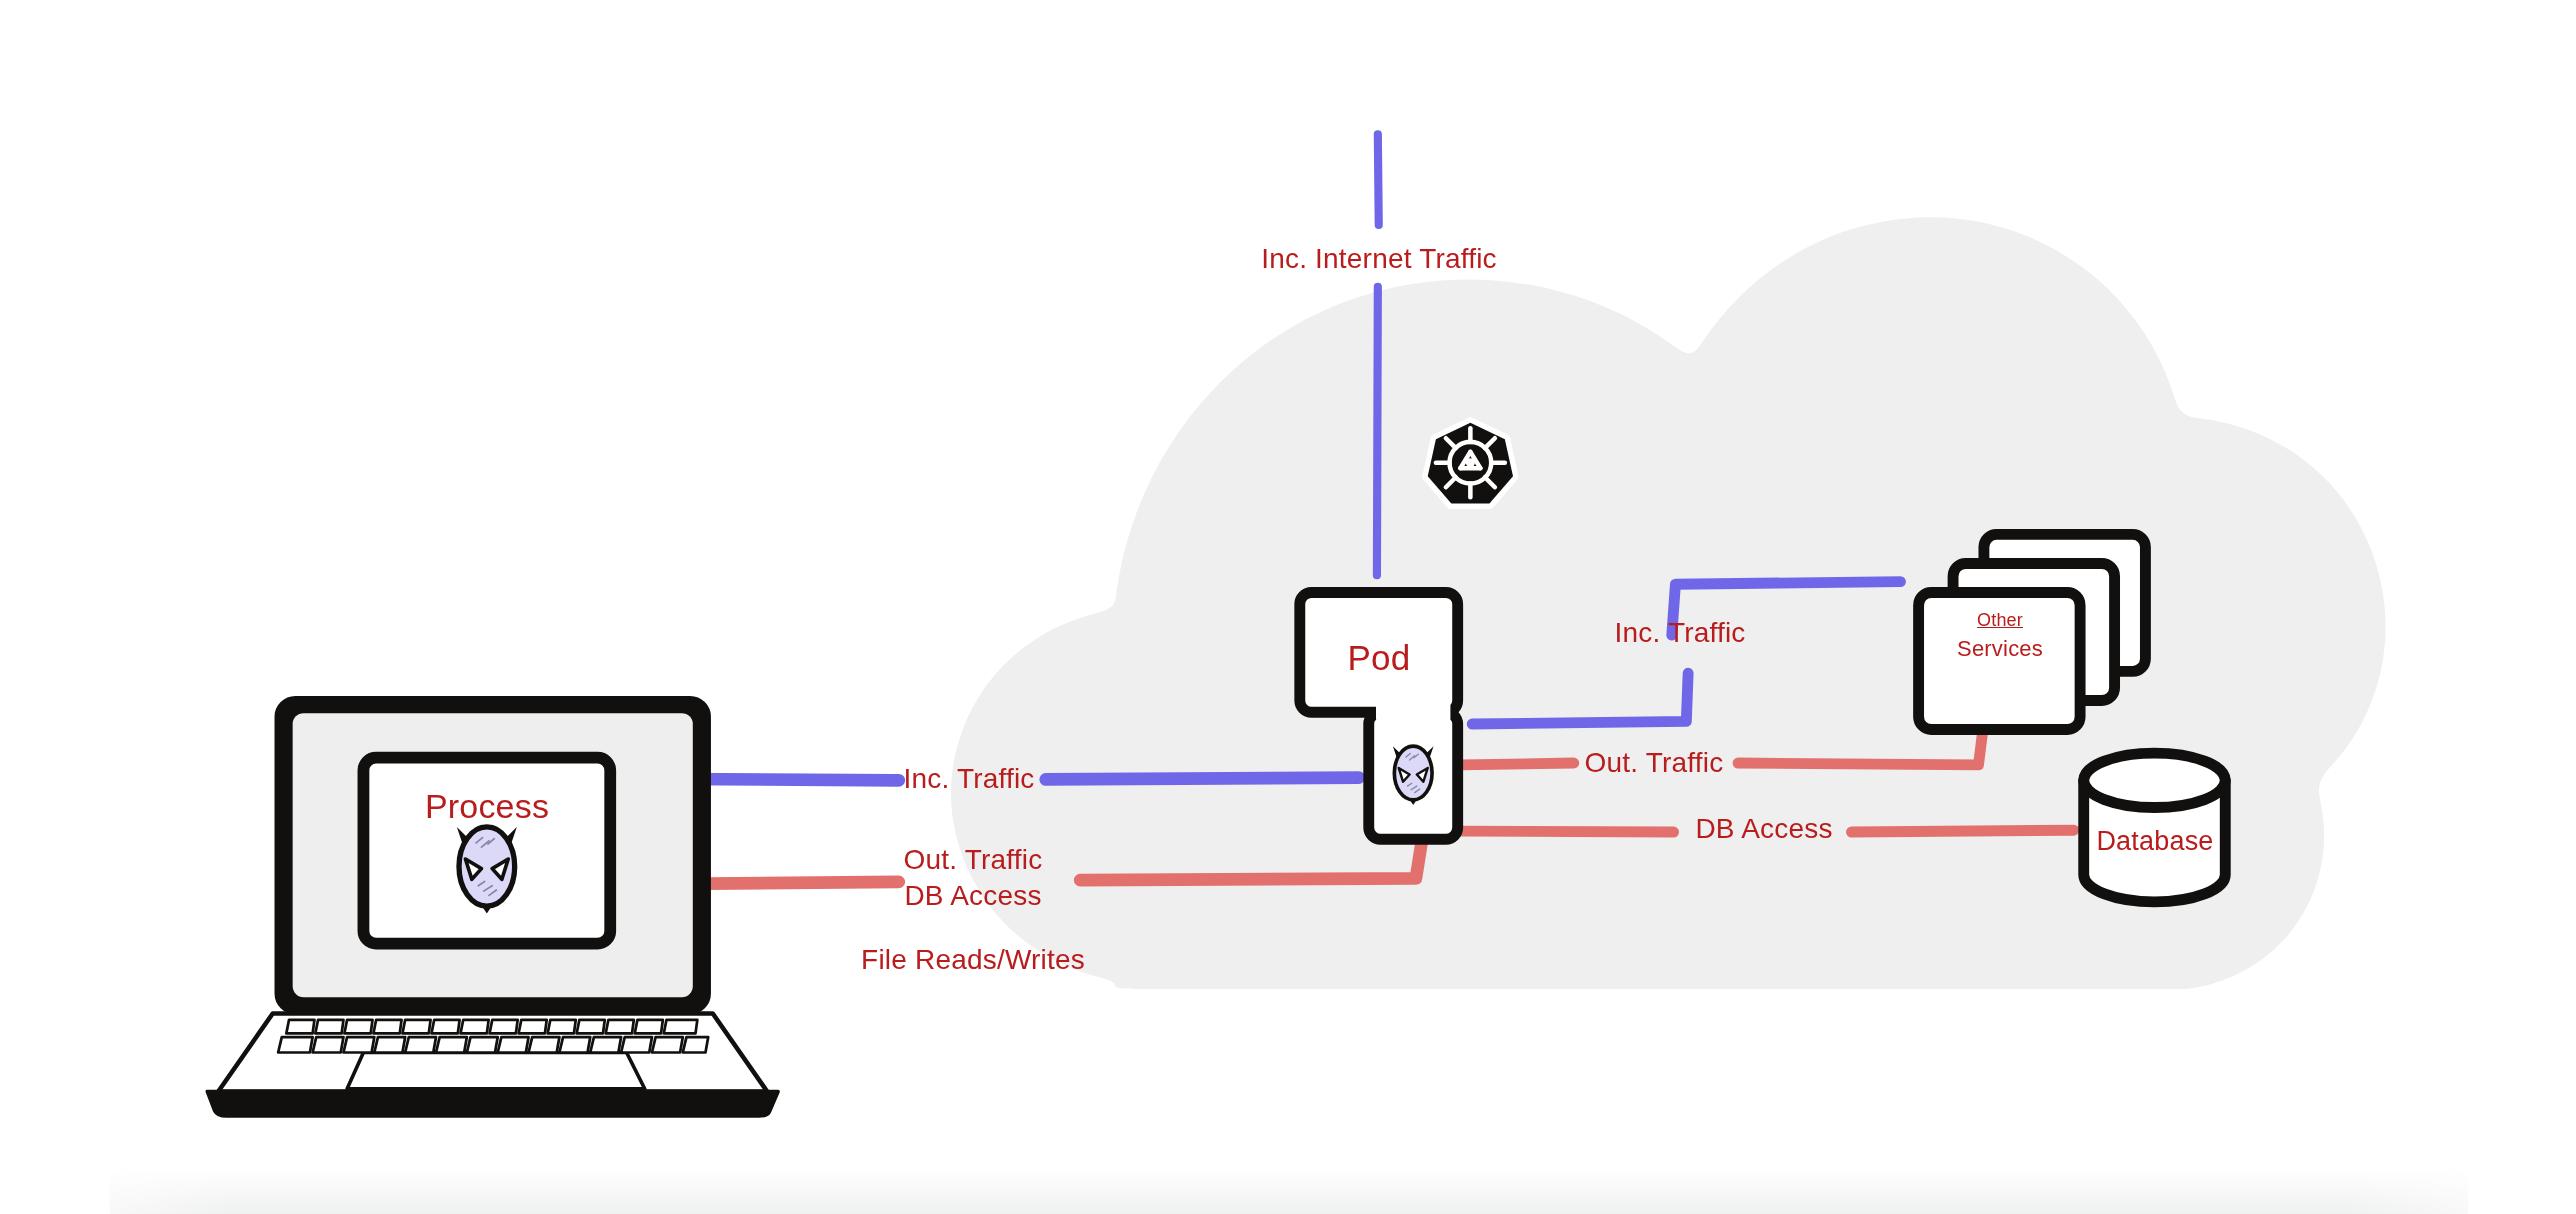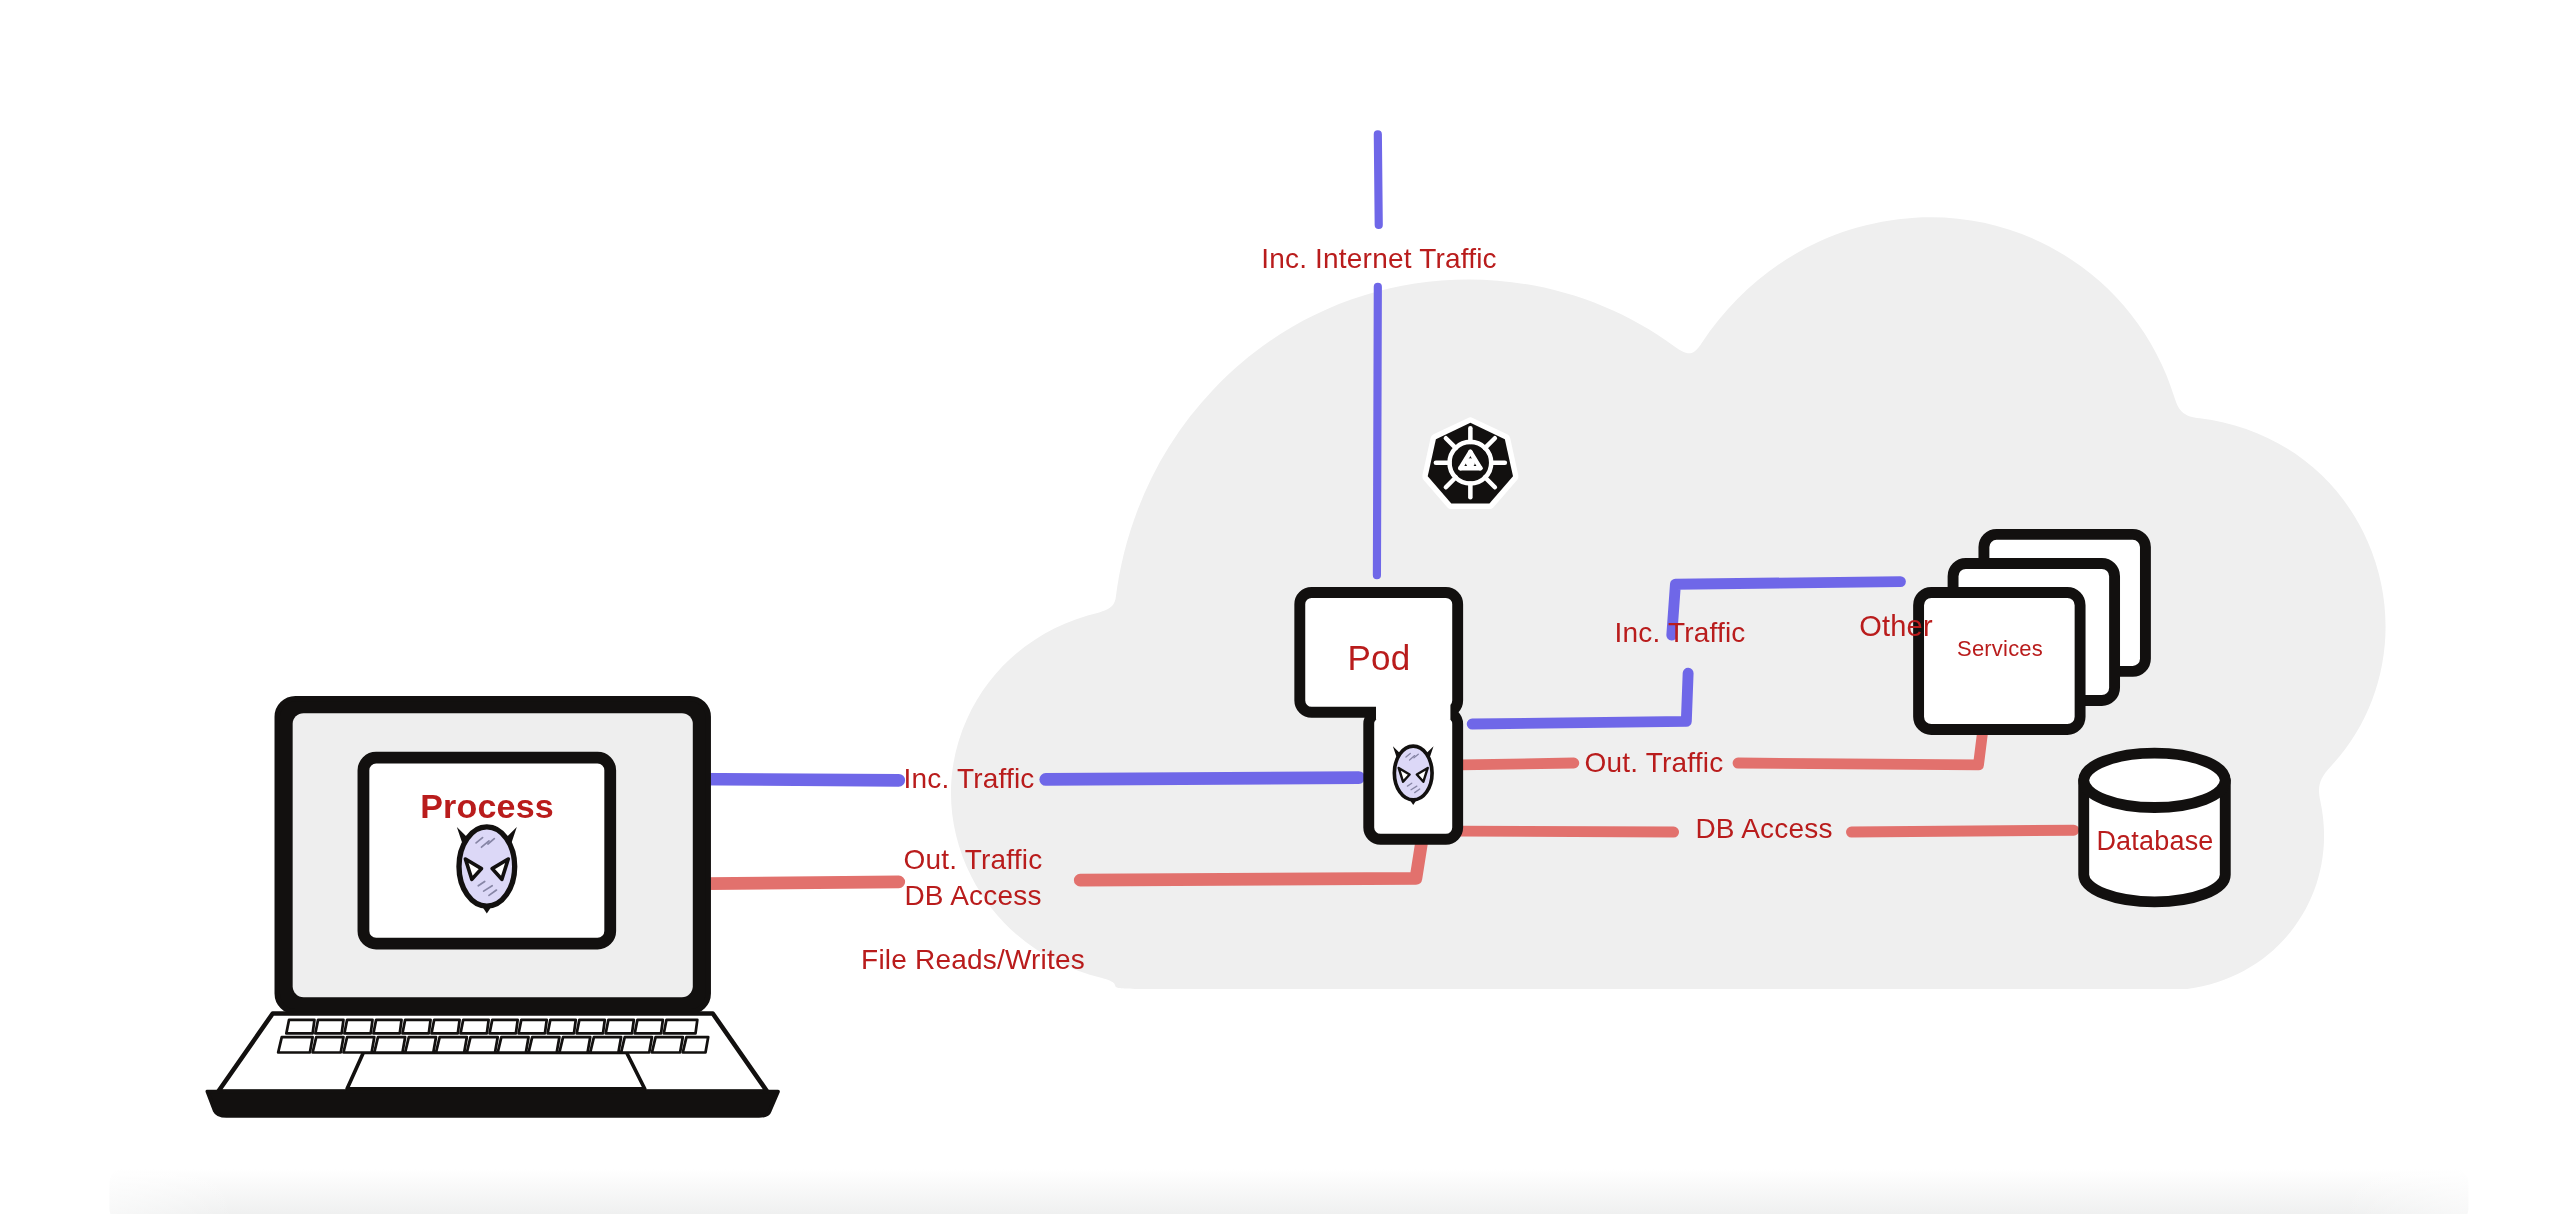--- a/index.html
+++ b/index.html
@@ -123,21 +123,21 @@
         <path d="M654 1143 h30 l-3 17 h-31 Z"></path>
           <path d="M688 1143 h30 l-3 17 h-31 Z"></path>
         <path d="M722 1143 h30 l-3 17 h-31 Z"></path>
           <path d="M756 1143 h24 l-3 17 h-25 Z"></path>
       </g>
     </g>
 
     <rect x="400" y="835" width="272" height="205" rx="14" fill="#ffffff" stroke="#12100f" stroke-width="13"></rect>
   </svg>
 
-  <div class="lbl lbl-c" style="left:487px;top:787px;font-size:34px;font-weight:700;">Process</div>
+  <div class="lbl lbl-c" style="left:487px;top:787px;font-size:34px;font-weight:400;">Process</div>
   <svg class="layer" viewBox="0 0 2838 1338" width="2576" height="1214">
     <g transform="translate(536,955) scale(1.18)">
       <path d="M -28 -37 L -20 -13 L 20 -13 L 28 -37 L 15 -24 L 8 -38 L 0 -26 L -8 -38 L -15 -24 Z" fill="#12100f"></path>
       <path d="M 0 44 L -12 26 L 12 26 Z" fill="#12100f"></path>
       <ellipse cx="0" cy="0" rx="26" ry="37" fill="#dcd8f7" stroke="#12100f" stroke-width="5"></ellipse>
       <path d="M -20 -7 L -5 2 L -14 12 Z" fill="#ffffff" stroke="#12100f" stroke-width="3.4" stroke-linejoin="round"></path>
       <path d="M 20 -7 L 5 2 L 14 12 Z" fill="#ffffff" stroke="#12100f" stroke-width="3.4" stroke-linejoin="round"></path>
       <g stroke="#6a6a8a" stroke-width="1.6" stroke-linecap="round" opacity=".75">
         <path d="M -10 -22 L -4 -27"></path>
           <path d="M -5 -18 L 2 -24"></path>
@@ -192,21 +192,21 @@
       </g>
     </g>
   </svg>
   <div class="lbl lbl-c" style="left:1379px;top:638px;font-size:35px;">Pod</div>
 
   <svg class="layer" viewBox="0 0 2838 1338" width="2576" height="1214">
     <rect x="2186" y="589" width="178" height="151" rx="14" fill="#ffffff" stroke="#12100f" stroke-width="12"></rect>
     <rect x="2152" y="621" width="178" height="151" rx="14" fill="#ffffff" stroke="#12100f" stroke-width="12"></rect>
     <rect x="2114" y="653" width="178" height="151" rx="14" fill="#ffffff" stroke="#12100f" stroke-width="12"></rect>
   </svg>
-  <div class="lbl lbl-c" style="left:1896px;top:610px;font-size:29px;">Other</div>
+  <div class="lbl lbl-c" style="left:2000px;top:610px;font-size:18px;text-decoration:underline;">Other</div>
   <div class="lbl lbl-c" style="left:2000px;top:636px;font-size:22px;">Services</div>
 
   <svg class="layer" viewBox="0 0 2838 1338" width="2576" height="1214">
     <path d="M 2296 860 L 2296 964 A 78 30 0 0 0 2452 964 L 2452 860 Z" fill="#ffffff" stroke="#12100f" stroke-width="12" stroke-linejoin="round"></path>
     <ellipse cx="2374" cy="860" rx="78" ry="30" fill="#ffffff" stroke="#12100f" stroke-width="12"></ellipse>
   </svg>
   <div class="lbl lbl-c" style="left:2155px;top:826px;font-size:27px;">Database</div>
 
   <div class="lbl lbl-c" style="left:1379px;top:243px;font-size:28px;">Inc. Internet Traffic</div>
 

